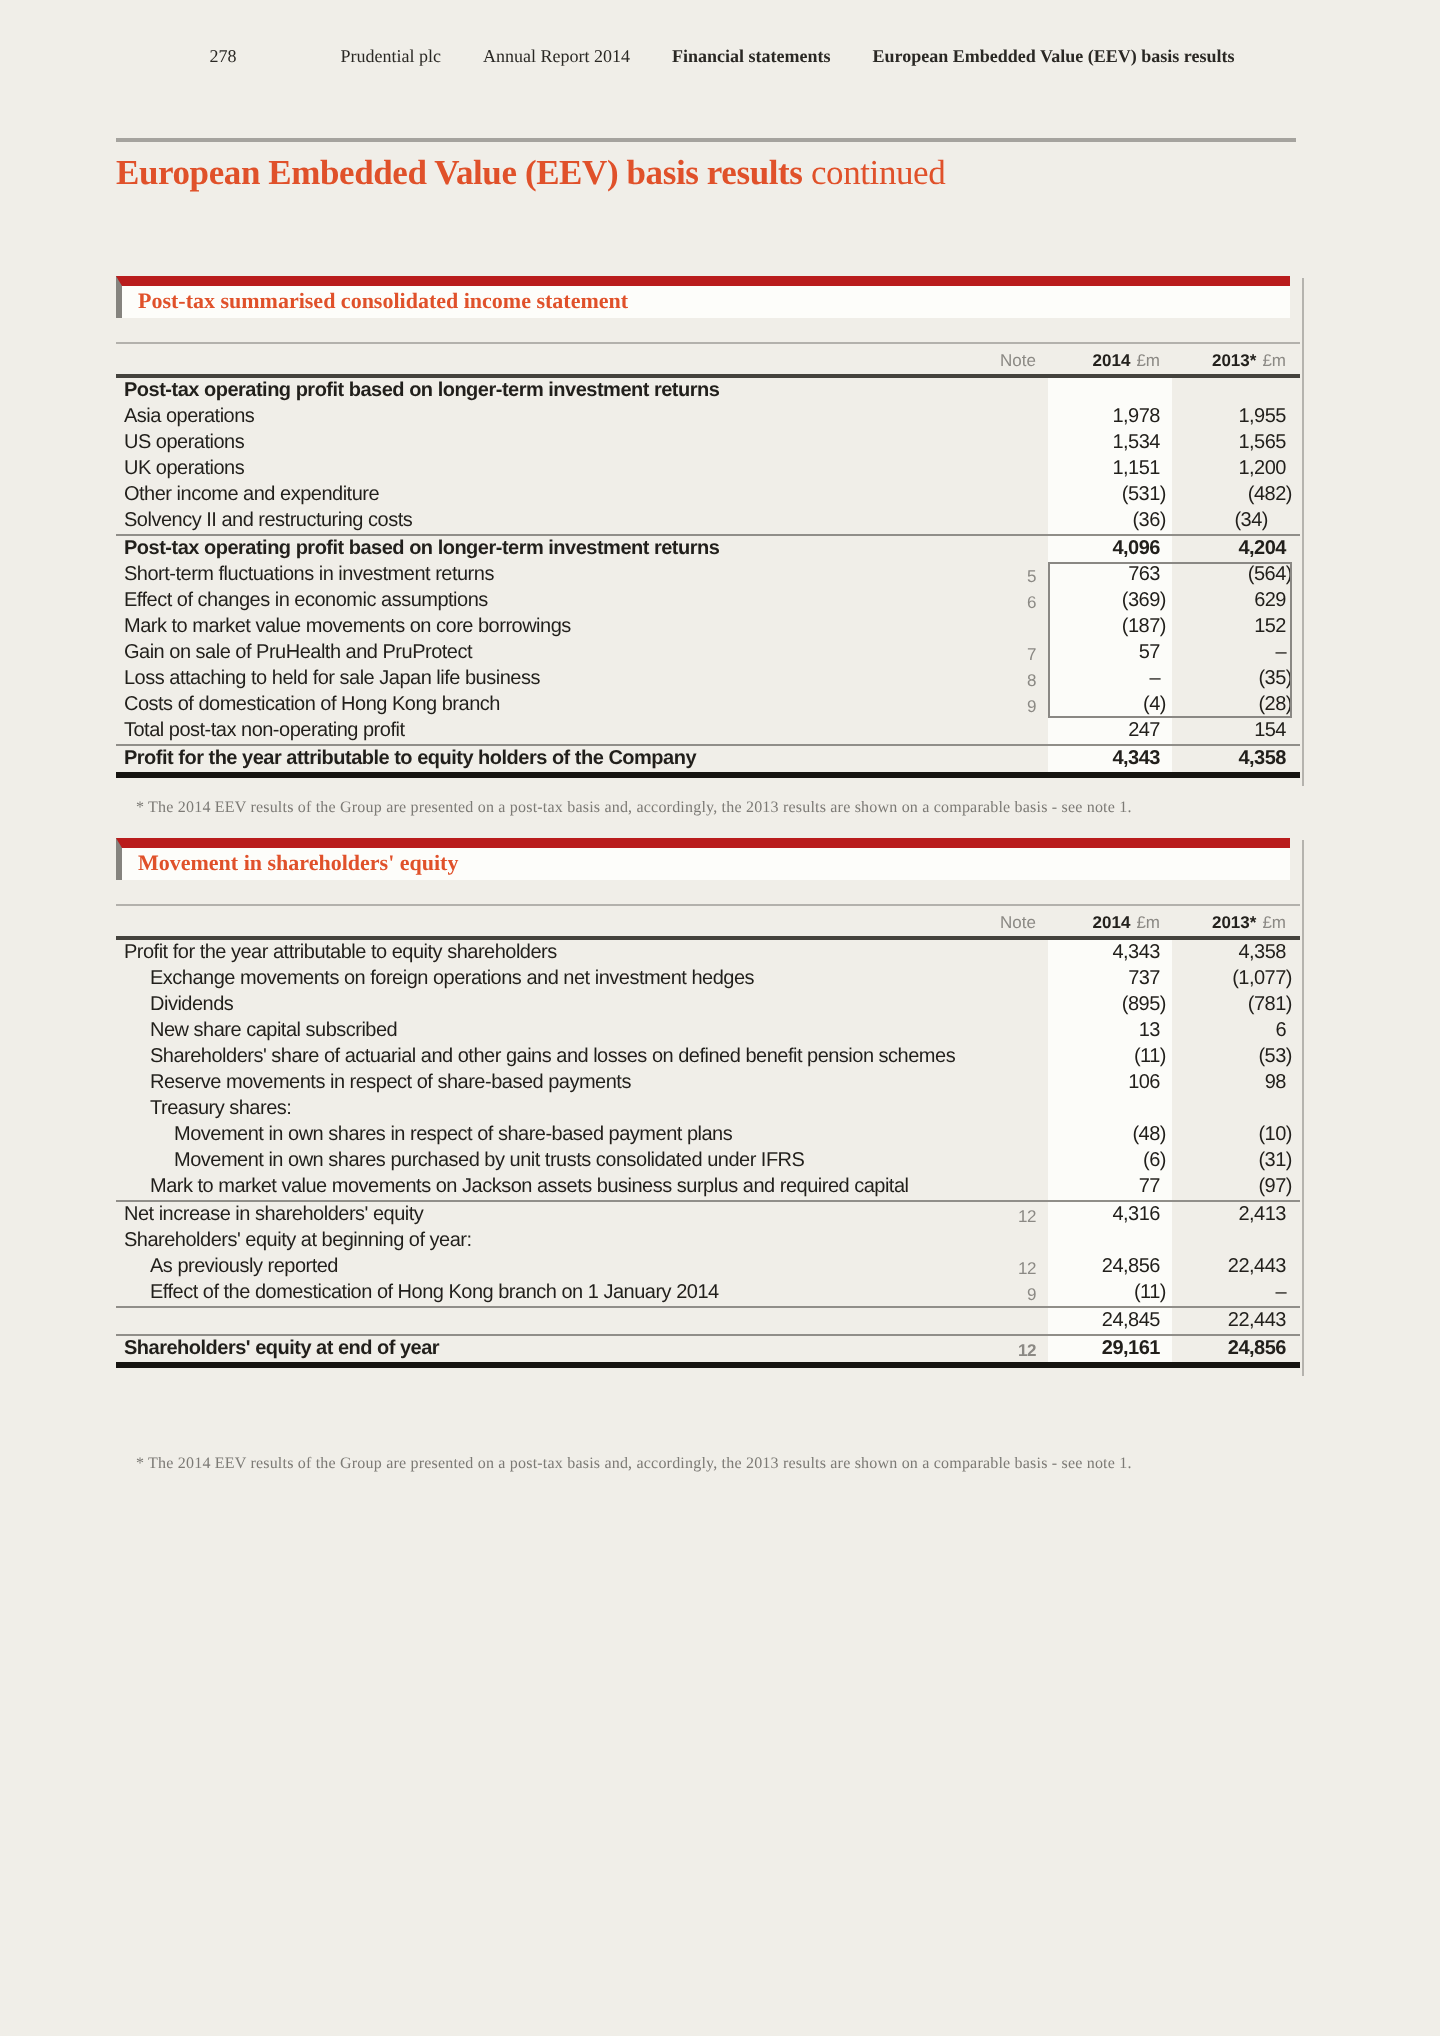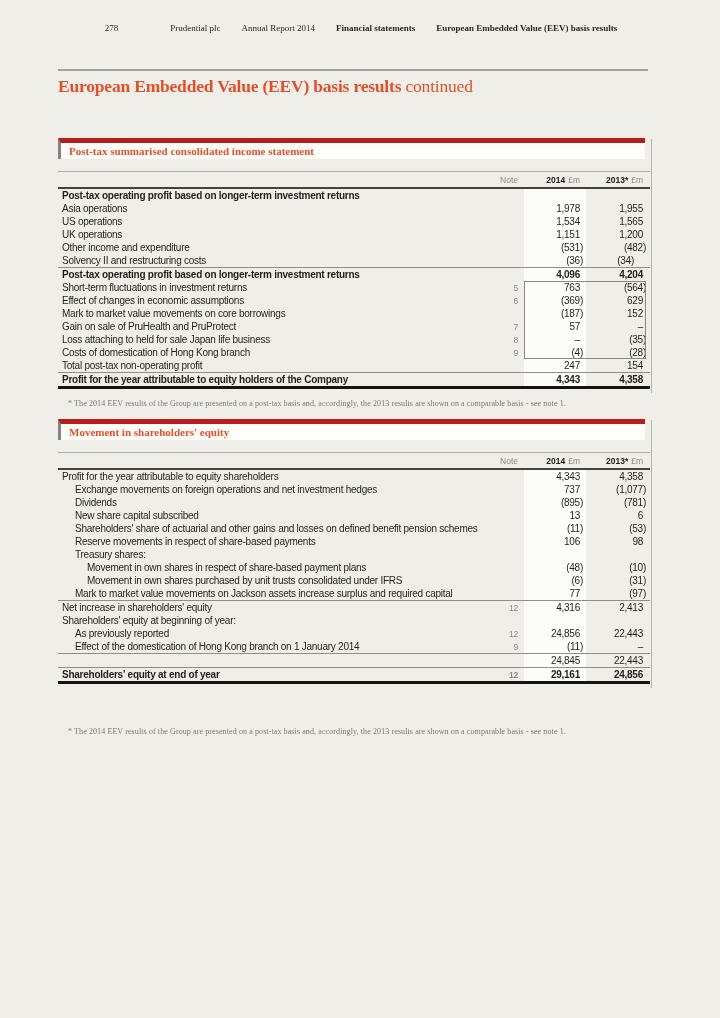--- a/index.html
+++ b/index.html
@@ -251,21 +251,21 @@
         <div class="v v14" style="padding-right: 3px;">(48)</div>
         <div class="v13" style="padding-right: 4px;">(10)</div>
       </div>
       <div class="trow">
         <div class="lab i2">Movement in own shares purchased by unit trusts consolidated under IFRS</div>
         <div class="note"></div>
         <div class="v v14" style="padding-right: 3px;">(6)</div>
         <div class="v13" style="padding-right: 4px;">(31)</div>
       </div>
       <div class="trow">
-        <div class="lab i1">Mark to market value movements on Jackson assets increase surplus and required capital</div>
+        <div class="lab i1">Mark to market value movements on Jackson assets business surplus and required capital</div>
         <div class="note"></div>
         <div class="v v14">77</div>
         <div class="v13" style="padding-right: 4px;">(97)</div>
       </div>
       <div class="trow rt">
         <div class="lab">Net increase in shareholders' equity</div>
         <div class="note">12</div>
         <div class="v v14">4,316</div>
         <div class="v13">2,413</div>
       </div>

